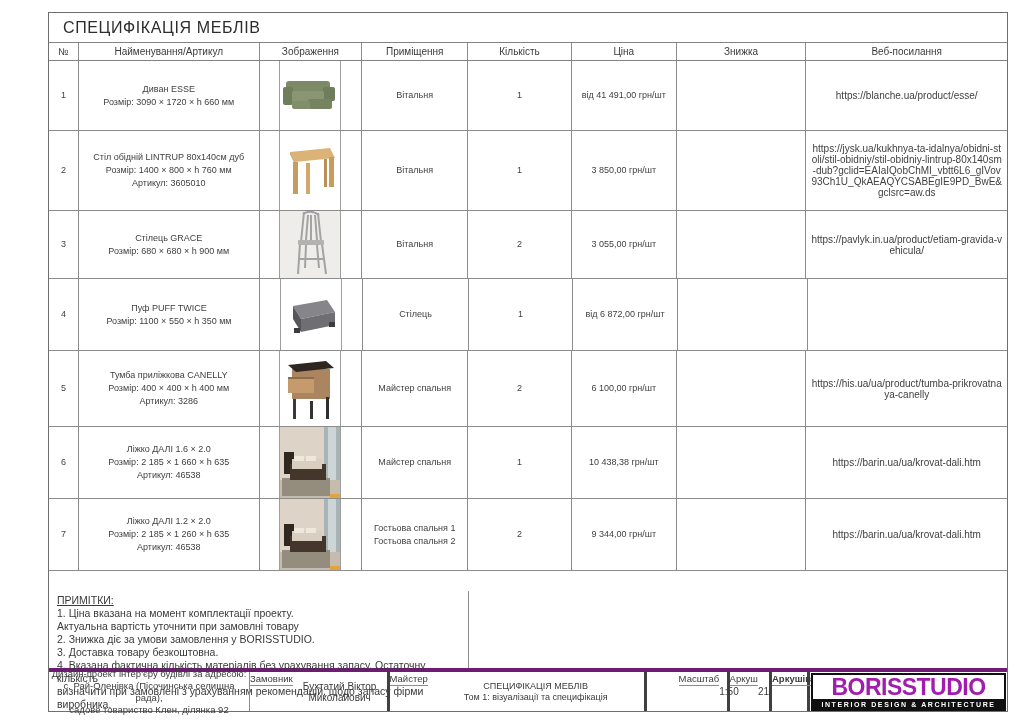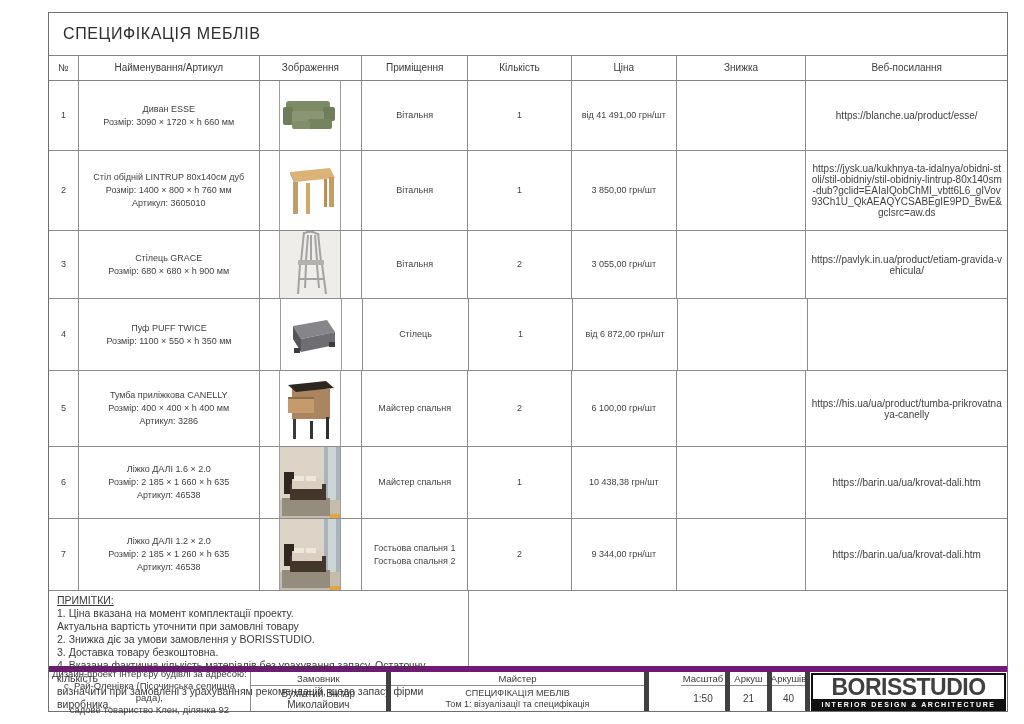--- a/index.html
+++ b/index.html
@@ -39,54 +39,54 @@
   .c-qty  { width:104px; }
   .c-price{ width:105px; }
   .c-disc { width:130px; }
   .c-link { width:201px; font-size:10px; line-height:11px; word-break:break-all; }
   .multiline { white-space:pre-line; }
   .imgframe {
     width:62px; height:84px; border:1px solid #9e9e9e; background:#fff;
     display:flex; align-items:center; justify-content:center; overflow:hidden;
   }
   .imgframe svg { display:block; }
-  .notes { display:flex; height:81px; border-bottom:6px solid #701a75; }
+  .notes { display:flex; height:81px; border-bottom:4px solid #701a75;margin-top:20px; }
   .notes-left {
     width:420px; border-right:1px solid #8c8c8c; padding:3px 8px;
     font-size:10.5px; line-height:13px; color:#3a3a3a;
   }
   .notes-left .nhead { text-decoration:underline; }
   .notes-right { flex:1; }
   .tfoot { display:flex; height:39px; }
-  .fcol { border-right:5px solid #404040; display:flex; flex-direction:column; }
+  .fcol { border-right:3px solid #404040; display:flex; }
   .fcol .flabel {
     height:14px; border-bottom:1px solid #8c8c8c;
     display:flex; align-items:center; justify-content:center; font-size:9.5px;
   }
   .fcol .fvalue {
     flex:1; display:flex; align-items:center; justify-content:center;
     text-align:center; font-size:10px; line-height:11px;
   }
   .f-address {
     width:212px; border-right:1px solid #8c8c8c;
     display:flex; align-items:center; justify-content:center;
     text-align:center; font-size:9.5px; line-height:12px; white-space:pre-line;
   }
   .f-client { width:147px; }
   .f-stage  { width:271px; }
   .f-stage .fvalue { font-size:9px; white-space:pre-line; }
   .f-scale  { width:51px;margin-left:32px; }
   .f-sheet  { width:44px; }
-  .f-sheets { width:38px; }
+  .f-sheets { width:38px;font-weight:bold; }
   .f-logo {
     width:197px; display:flex; align-items:center; justify-content:center; padding:1px;
   }
   .logo-box { width:195px; border:2px solid #101010; background:#fff; }
   .logo-main {
-    font-size:23px; font-weight:bold; letter-spacing:-0.5px; color:#404040;
+    font-size:23px; font-weight:bold; letter-spacing:-0.5px; color:#a21caf;
     text-align:center; line-height:24px; padding:0 2px;
     font-family:"Liberation Sans", sans-serif;
   }
   .logo-sub {
     background:#101010; color:#ffffff; font-size:7px; font-weight:bold;
     letter-spacing:1.6px; text-align:center; padding:2px 0 1px 0;
   }
 </style>
 </head>
 <body>

